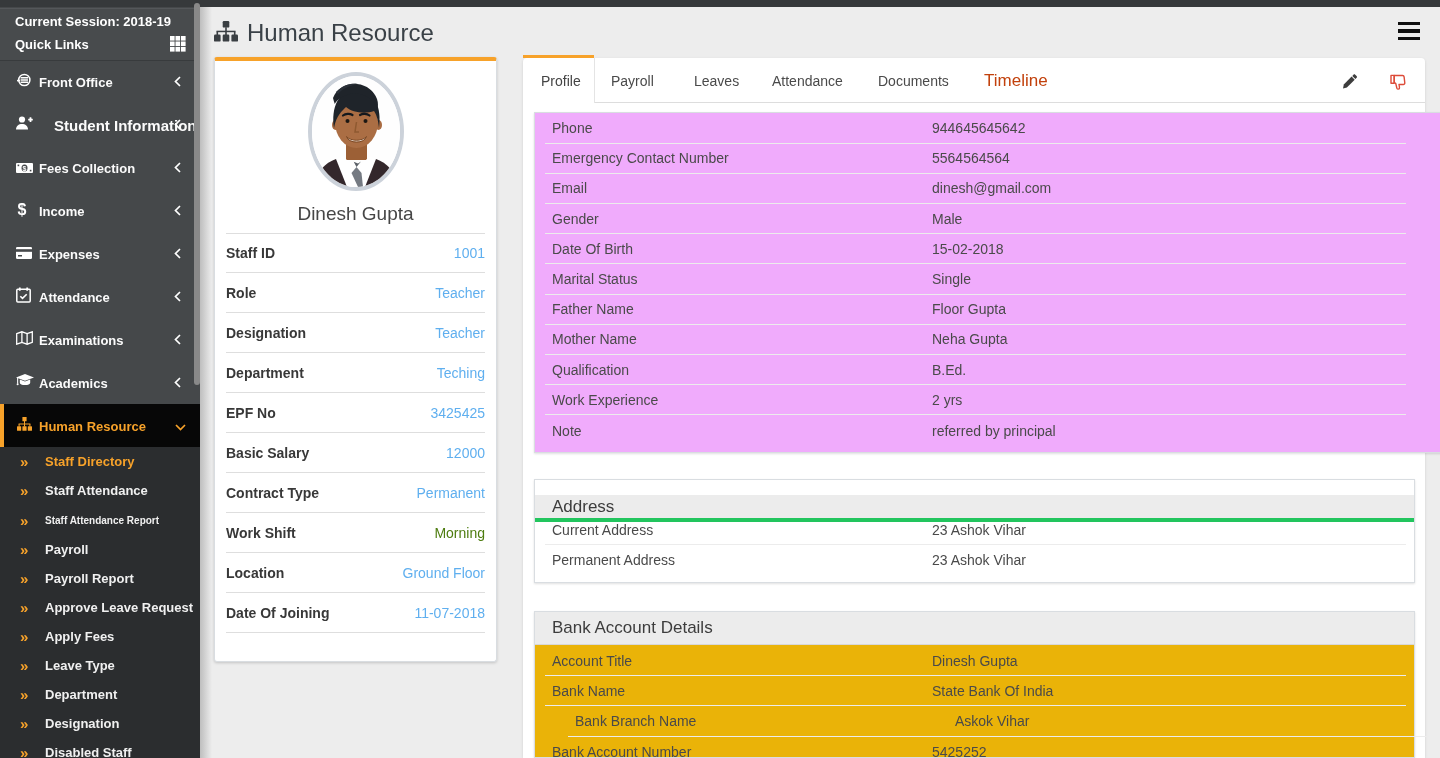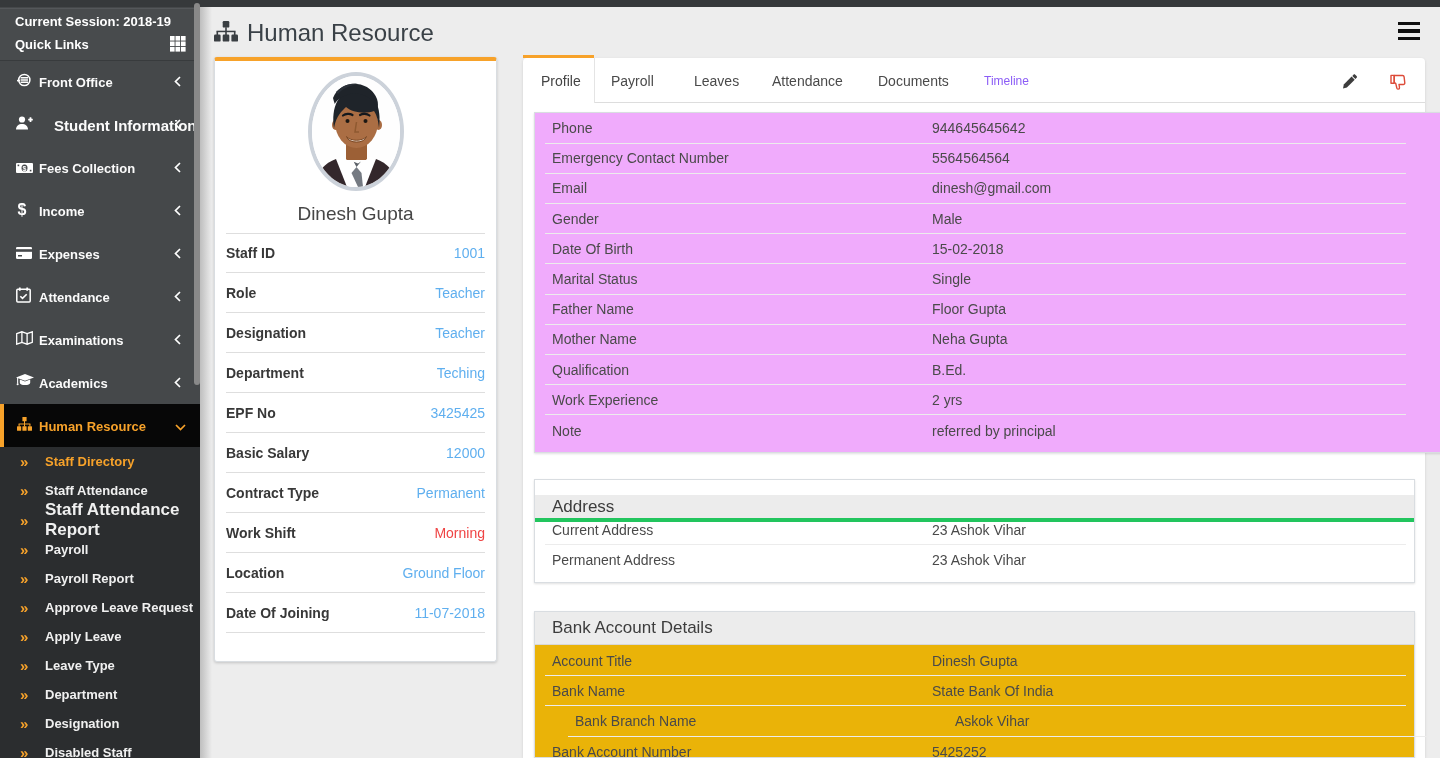--- a/index.html
+++ b/index.html
@@ -142,29 +142,29 @@
     <div class="abs" style="left:171px;top:50%;transform:translateY(-50%)"><svg width="11" height="7" viewBox="0 0 11 7">
         <path d="M1 1l4.5 4.5L10 1" stroke="#f7a22a" stroke-width="1.7" fill="none"></path>
       </svg></div>
   </div>
 <div class="abs" style="left:0;top:447px;width:200px;height:311px;background:#2b2d2f">
 <div class="abs" style="left:20px;top:14.3px;transform:translateY(-50%);font-size:15px;font-weight:bold;color:#f7a22a">»</div>
     <div class="abs" style="left:45px;top:14.3px;transform:translateY(-50%);font-size:13px;font-weight:bold;color:#f7a22a">Staff Directory</div>
 <div class="abs" style="left:20px;top:43.4px;transform:translateY(-50%);font-size:15px;font-weight:bold;color:#f7a22a">»</div>
     <div class="abs" style="left:45px;top:43.4px;transform:translateY(-50%);font-size:13px;font-weight:bold;color:#f0f0f0">Staff Attendance</div>
 <div class="abs" style="left:20px;top:72.5px;transform:translateY(-50%);font-size:15px;font-weight:bold;color:#f7a22a">»</div>
-    <div class="abs" style="left:45px;top:72.5px;transform:translateY(-50%);font-size:17px;font-weight:bold;color:#f0f0f0">Staff Attendance Report</div>
+    <div class="abs" style="left:45px;top:72.5px;transform:translateY(-50%);font-size:10px;font-weight:bold;color:#f0f0f0">Staff Attendance Report</div>
 <div class="abs" style="left:20px;top:101.6px;transform:translateY(-50%);font-size:15px;font-weight:bold;color:#f7a22a">»</div>
     <div class="abs" style="left:45px;top:101.6px;transform:translateY(-50%);font-size:13px;font-weight:bold;color:#f0f0f0">Payroll</div>
 <div class="abs" style="left:20px;top:130.7px;transform:translateY(-50%);font-size:15px;font-weight:bold;color:#f7a22a">»</div>
     <div class="abs" style="left:45px;top:130.7px;transform:translateY(-50%);font-size:13px;font-weight:bold;color:#f0f0f0">Payroll Report</div>
 <div class="abs" style="left:20px;top:159.8px;transform:translateY(-50%);font-size:15px;font-weight:bold;color:#f7a22a">»</div>
     <div class="abs" style="left:45px;top:159.8px;transform:translateY(-50%);font-size:13px;font-weight:bold;color:#f0f0f0">Approve Leave Request</div>
 <div class="abs" style="left:20px;top:188.9px;transform:translateY(-50%);font-size:15px;font-weight:bold;color:#f7a22a">»</div>
-    <div class="abs" style="left:45px;top:188.9px;transform:translateY(-50%);font-size:13px;font-weight:bold;color:#f0f0f0">Apply Leave</div>
+    <div class="abs" style="left:45px;top:188.9px;transform:translateY(-50%);font-size:13px;font-weight:bold;color:#f0f0f0">Apply Fees</div>
 <div class="abs" style="left:20px;top:218.0px;transform:translateY(-50%);font-size:15px;font-weight:bold;color:#f7a22a">»</div>
     <div class="abs" style="left:45px;top:218.0px;transform:translateY(-50%);font-size:13px;font-weight:bold;color:#f0f0f0">Leave Type</div>
 <div class="abs" style="left:20px;top:247.1px;transform:translateY(-50%);font-size:15px;font-weight:bold;color:#f7a22a">»</div>
     <div class="abs" style="left:45px;top:247.1px;transform:translateY(-50%);font-size:13px;font-weight:bold;color:#f0f0f0">Department</div>
 <div class="abs" style="left:20px;top:276.2px;transform:translateY(-50%);font-size:15px;font-weight:bold;color:#f7a22a">»</div>
     <div class="abs" style="left:45px;top:276.2px;transform:translateY(-50%);font-size:13px;font-weight:bold;color:#f0f0f0">Designation</div>
 <div class="abs" style="left:20px;top:305.3px;transform:translateY(-50%);font-size:15px;font-weight:bold;color:#f7a22a">»</div>
     <div class="abs" style="left:45px;top:305.3px;transform:translateY(-50%);font-size:13px;font-weight:bold;color:#f0f0f0">Disabled Staff</div>
 </div>
 <div class="abs" style="left:194px;top:3px;width:6px;height:382px;background:#898989;border-radius:3px"></div>
@@ -231,41 +231,41 @@
 <div class="abs" style="left:11px;top:372px;width:259px;height:40px;border-bottom:1px solid #dedede">
       <div class="abs" style="left:0;top:50%;transform:translateY(-50%);font-size:14px;font-weight:bold;color:#383838">Basic Salary</div>
       <div class="abs" style="right:0;top:50%;transform:translateY(-50%);font-size:14px;color:#5fafef">12000</div>
     </div>
 <div class="abs" style="left:11px;top:412px;width:259px;height:40px;border-bottom:1px solid #dedede">
       <div class="abs" style="left:0;top:50%;transform:translateY(-50%);font-size:14px;font-weight:bold;color:#383838">Contract Type</div>
       <div class="abs" style="right:0;top:50%;transform:translateY(-50%);font-size:14px;color:#5fafef">Permanent</div>
     </div>
 <div class="abs" style="left:11px;top:452px;width:259px;height:40px;border-bottom:1px solid #dedede">
       <div class="abs" style="left:0;top:50%;transform:translateY(-50%);font-size:14px;font-weight:bold;color:#383838">Work Shift</div>
-      <div class="abs" style="right:0;top:50%;transform:translateY(-50%);font-size:14px;color:#ef4444">Morning</div>
+      <div class="abs" style="right:0;top:50%;transform:translateY(-50%);font-size:14px;color:#4d7c0f">Morning</div>
     </div>
 <div class="abs" style="left:11px;top:492px;width:259px;height:40px;border-bottom:1px solid #dedede">
       <div class="abs" style="left:0;top:50%;transform:translateY(-50%);font-size:14px;font-weight:bold;color:#383838">Location</div>
       <div class="abs" style="right:0;top:50%;transform:translateY(-50%);font-size:14px;color:#5fafef">Ground Floor</div>
     </div>
 <div class="abs" style="left:11px;top:532px;width:259px;height:40px;border-bottom:1px solid #dedede">
       <div class="abs" style="left:0;top:50%;transform:translateY(-50%);font-size:14px;font-weight:bold;color:#383838">Date Of Joining</div>
       <div class="abs" style="right:0;top:50%;transform:translateY(-50%);font-size:14px;color:#5fafef">11-07-2018</div>
     </div>
 </div>
 <div class="abs" style="left:523px;top:58px;width:902px;height:700px;background:#fff;border-radius:4px 4px 0 0;box-shadow:0 1px 3px rgba(0,0,0,.12)"></div>
 <div class="abs" style="left:523px;top:55px;width:71px;height:3px;background:#f7a22a"></div>
 <div class="abs" style="left:594px;top:102px;width:831px;border-top:1px solid #ddd"></div>
 <div class="abs" style="left:594px;top:58px;width:1px;height:45px;background:#e4e4e4"></div>
 <div class="abs" style="left:541px;top:81px;transform:translateY(-50%);font-size:14px;color:#444">Profile</div>
 <div class="abs" style="left:611px;top:81px;transform:translateY(-50%);font-size:14px;color:#4a4a4a">Payroll</div>
 <div class="abs" style="left:694px;top:81px;transform:translateY(-50%);font-size:14px;color:#4a4a4a">Leaves</div>
 <div class="abs" style="left:772px;top:81px;transform:translateY(-50%);font-size:14px;color:#4a4a4a">Attendance</div>
 <div class="abs" style="left:878px;top:81px;transform:translateY(-50%);font-size:14px;color:#4a4a4a">Documents</div>
-<div class="abs" style="left:984px;top:81px;transform:translateY(-50%);font-size:12px;color:#8b5cf6">Timeline</div>
+<div class="abs" style="left:984px;top:81px;transform:translateY(-50%);font-size:17px;color:#c2410c">Timeline</div>
 <div class="abs" style="left:1342px;top:74px"><svg width="15" height="15" viewBox="0 0 15 15">
       <g fill="#3d3d3d">
         <path d="M1.8 10.4L9.6 2.6l3.1 3.1-7.8 7.8-3.9 1z"></path>
         <path d="M10.3 1.9l1.2-1.2c.5-.5 1.2-.5 1.7 0l1.4 1.4c.5.5.5 1.2 0 1.7l-1.2 1.2z"></path>
       </g>
     </svg></div>
 <div class="abs" style="left:1390px;top:74px"><svg width="16" height="17" viewBox="0 0 16 17">
       <g fill="none" stroke="#dd4b39" stroke-width="1.4" stroke-linejoin="round">
         <path d="M1 1.4h3.2v7.8H1z"></path>
         <path d="M4.2 8.4l1.6 1.2 1 4.4c.1.7.8 1.2 1.5 1.1.8-.1 1.3-.8 1.2-1.6l-.5-3h4.3c.9 0 1.6-.8 1.5-1.7l-.7-5.9c-.1-.8-.8-1.4-1.5-1.4H4.2z"></path>

